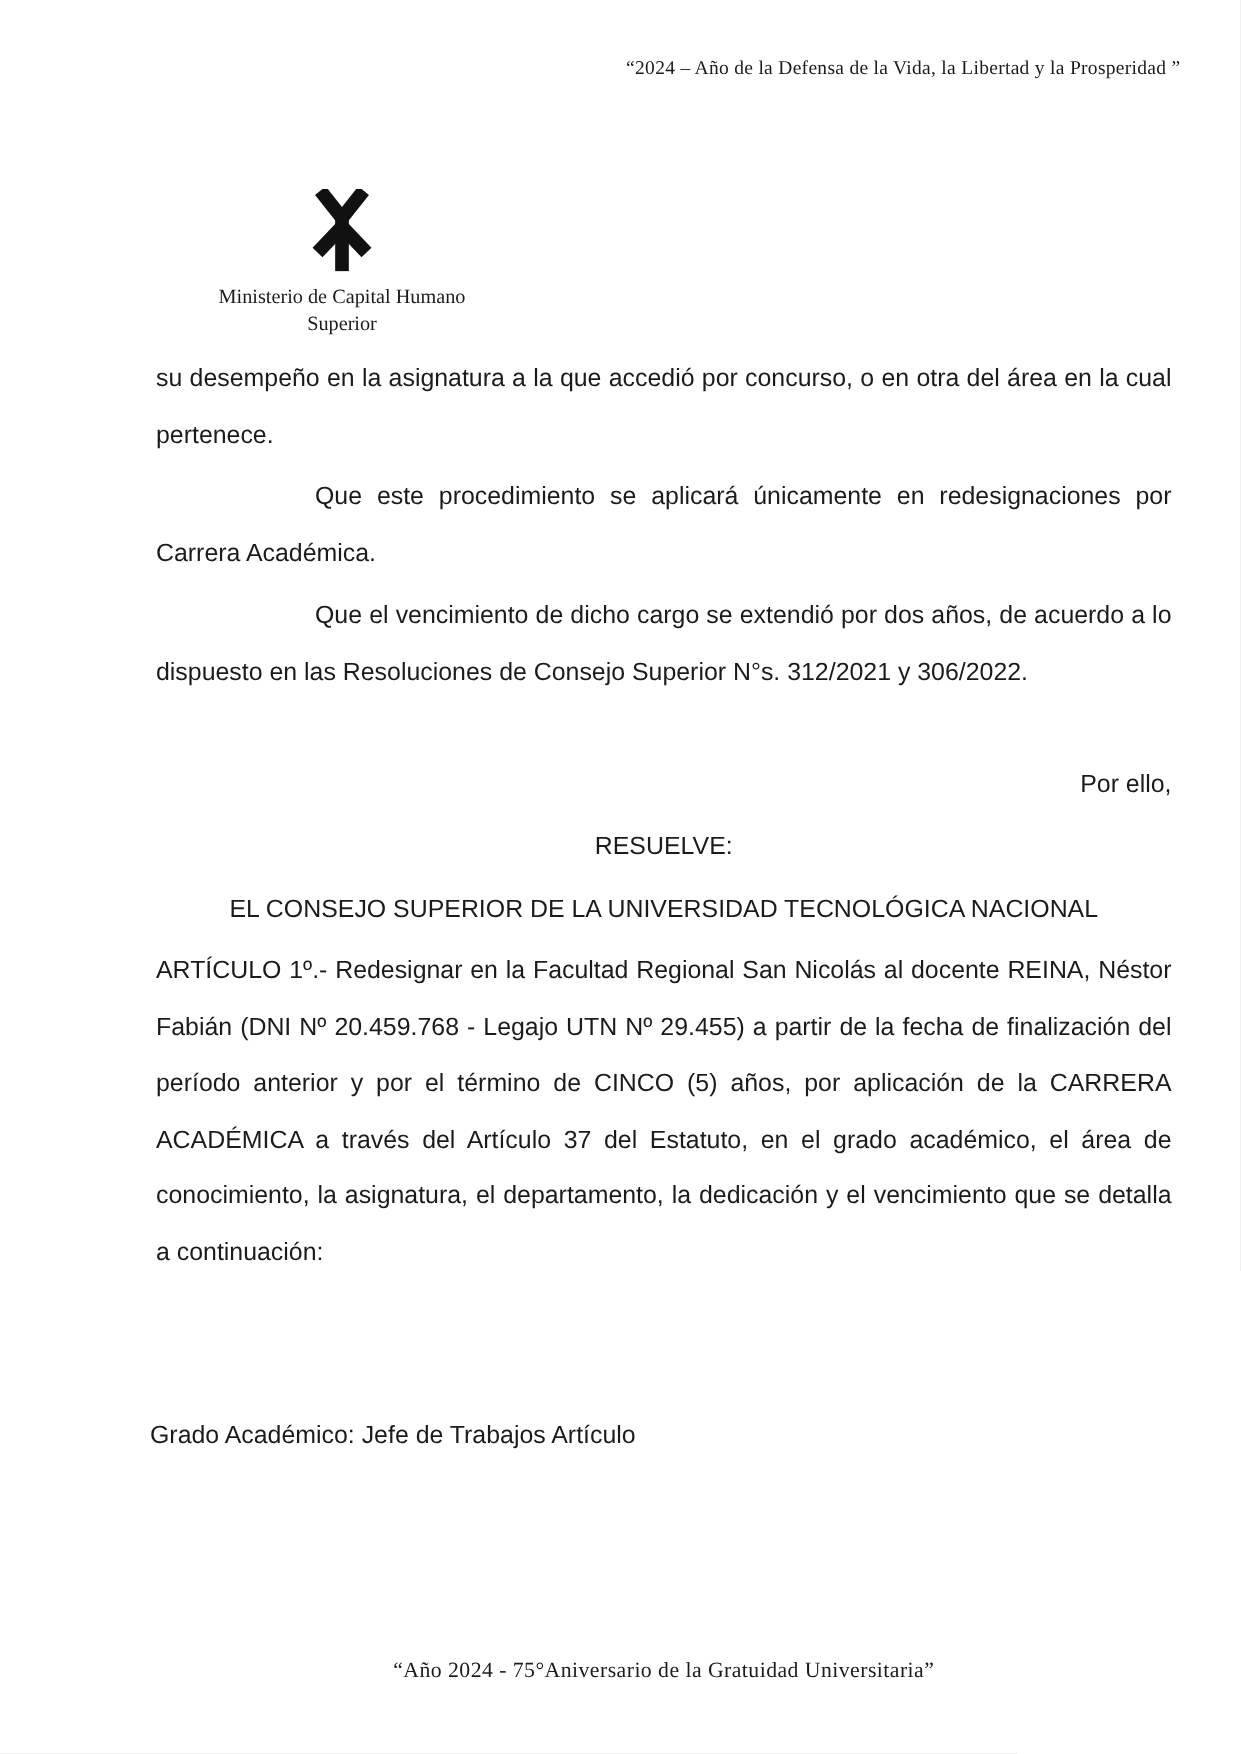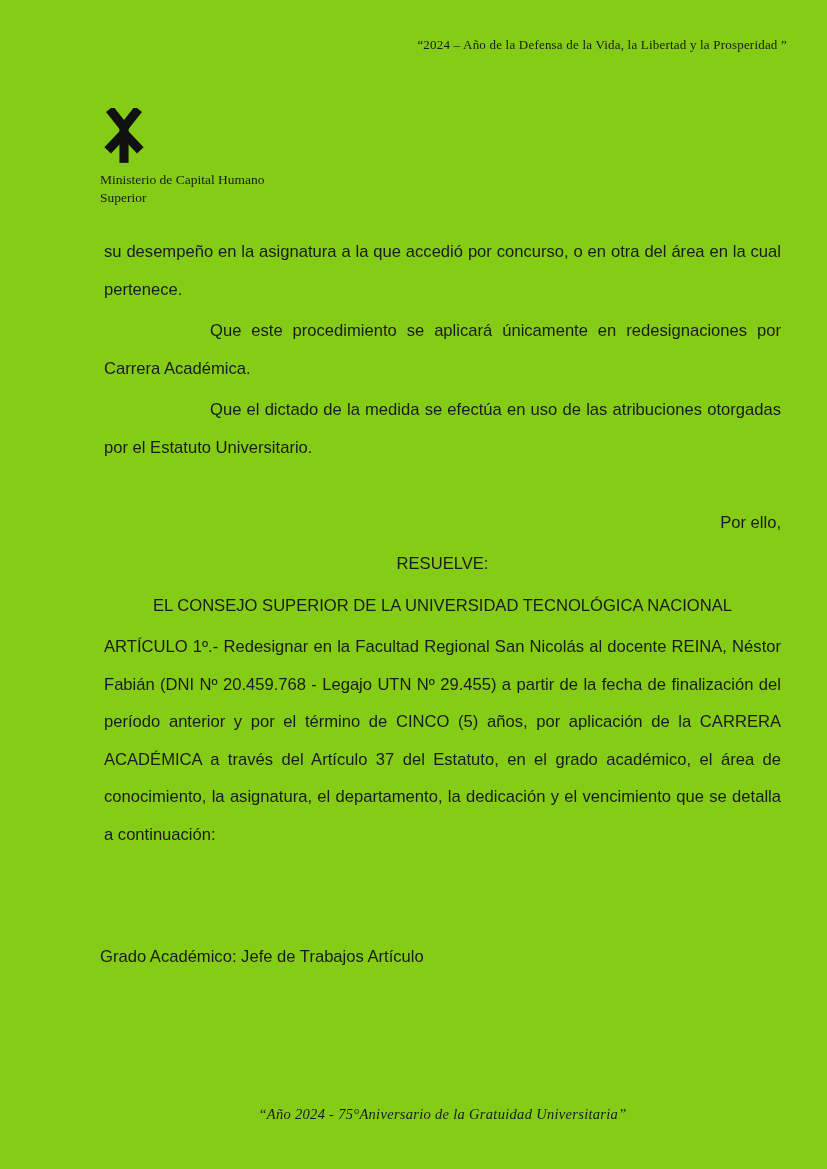--- a/index.html
+++ b/index.html
@@ -1,40 +1,40 @@
 <!DOCTYPE html>
 <html><head>
 <meta charset="utf-8">
 <style>
   html, body { margin: 0; padding: 0; background: #e8e8e8; }
   .page {
     position: relative;
     width: 827px;
     height: 1169px;
     margin: 0 auto;
-    background: #84cc16;
+    background: #ffffff;
     color: #1b1b1b;
     font-family: "Liberation Sans", sans-serif;
     overflow: hidden;
   }
   .header-year {
     position: absolute;
     top: 37px;
     right: 40px;
     font-family: "Liberation Serif", serif;
     font-size: 13px;
     letter-spacing: 0.2px;
     white-space: nowrap;
   }
   .letterhead {
     position: absolute;
-    top: 108px;
+    top: 126px;
     left: 100px;
     width: 256px;
-    text-align: left;
+    text-align: center;
     font-family: "Liberation Serif", serif;
     font-size: 13.5px;
     line-height: 18.5px;
   }
   .letterhead .logo {
     width: 48px;
     height: 55px;
     display: inline-block;
     margin-bottom: 2px;
   }
@@ -61,21 +61,20 @@
     text-align: left;
     white-space: pre-wrap;
   }
   .footer-line {
     position: absolute;
     top: 1106px;
     left: 100px;
     width: 685px;
     text-align: center;
     font-family: "Liberation Serif", serif;
-    font-style: italic;
     font-size: 14.5px;
     letter-spacing: 0.3px;
   }
 </style>
 </head>
 <body>
 
 <div class="page">
 
   <div class="header-year">“2024 – Año de la Defensa de la Vida, la Libertad y la Prosperidad ”</div>
@@ -90,21 +89,21 @@
         <path d="M24 25 L42 44"></path>
       </g>
     </svg>
     <div>Ministerio de Capital Humano</div>
     <div>Superior</div>
   </div>
 
   <div class="doc-body">
     <p>su desempeño en la asignatura a la que accedió por concurso, o en otra del área en la cual pertenece.</p>
     <p class="indent">Que este procedimiento se aplicará únicamente en redesignaciones por Carrera Académica.</p>
-    <p class="indent">Que el dictado de la medida se efectúa en uso de las atribuciones otorgadas por el Estatuto Universitario.</p>
+    <p class="indent">Que el vencimiento de dicho cargo se extendió por dos años, de acuerdo a lo dispuesto en las Resoluciones de Consejo Superior N°s. 312/2021 y 306/2022.</p>
 
     <p class="por-ello">Por ello,</p>
     <p class="center-line">RESUELVE:</p>
     <p class="center-line">EL CONSEJO SUPERIOR DE LA UNIVERSIDAD TECNOLÓGICA NACIONAL</p>
 
     <p>ARTÍCULO 1º.- Redesignar en la Facultad Regional San Nicolás al docente REINA, Néstor Fabián (DNI Nº 20.459.768 - Legajo UTN Nº 29.455) a partir de la fecha de finalización del período anterior y por el término de CINCO (5) años, por aplicación de la CARRERA ACADÉMICA a través del Artículo 37 del Estatuto, en el grado académico, el área de conocimiento, la asignatura, el departamento, la dedicación y el vencimiento que se detalla a continuación:</p>
 
     <div class="details">
       <div>Grado Académico: Jefe de Trabajos Artículo</div>
       

